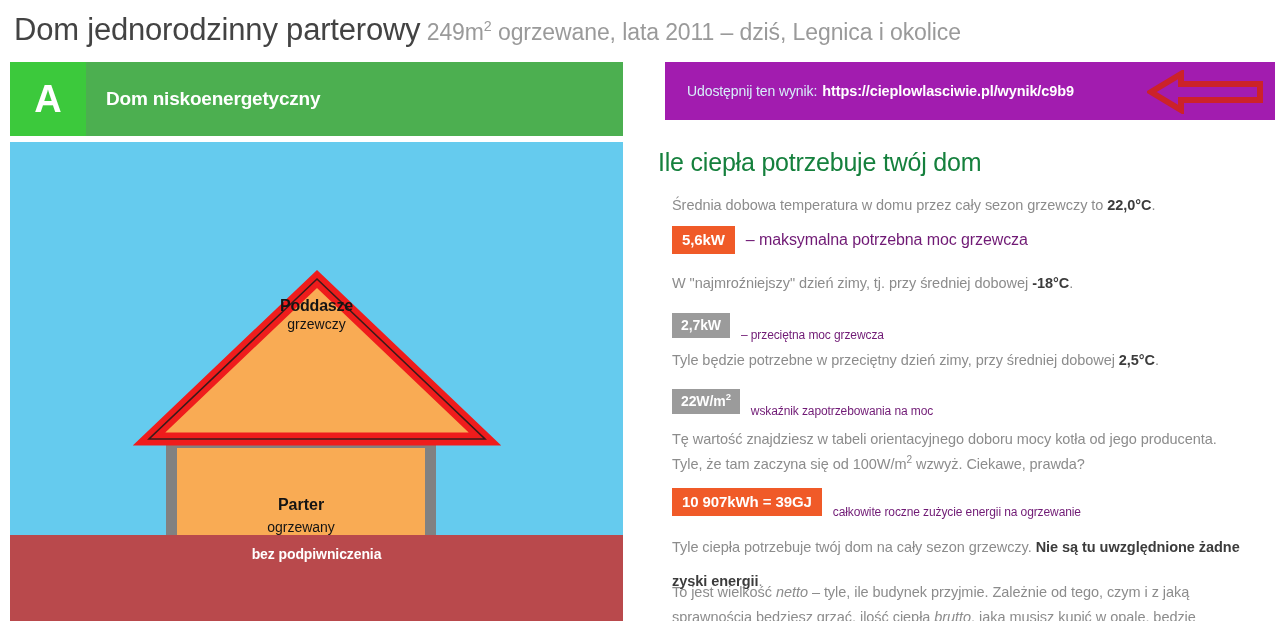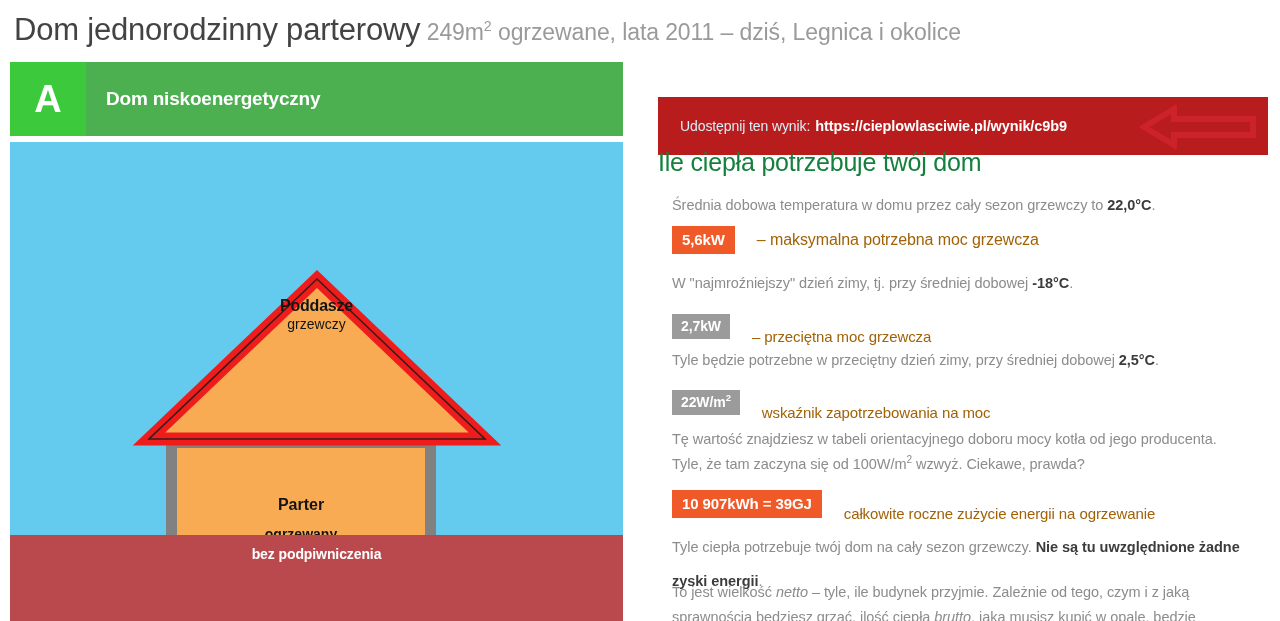--- a/index.html
+++ b/index.html
@@ -125,21 +125,21 @@
   }
   .floor-text {
     position: absolute;
     left: 0;
     top: 48px;
     width: 100%;
     text-align: center;
     color: #141414;
   }
   .floor-text .t1 { display:block; font-size: 16px; font-weight: 700; }
-  .floor-text .t2 { display:block; font-size: 14px; font-weight: 700; margin-top: 12px; }
+  .floor-text .t2 { display:block; font-size: 14px; font-weight: 400; margin-top: 5px; }
 
   
   .roof {
     position: absolute;
     left: 0;
     top: 0;
     width: 613px;
     height: 479px;
     pointer-events: none;
   }
@@ -158,28 +158,27 @@
   .right-col {
     position: absolute;
     left: 658px;
     top: 62px;
     width: 610px;
     height: 559px;
   }
 
   .share-bar {
     position: absolute;
-    left: 0;
+    left: 7px;
     top: 0;
     width: 610px;
     height: 58px;
-    background: #b91c1c;
+    background: #a21caf;
     display: flex;
     align-items: center;
-    margin-top: 35px;
   }
   .share-text {
     color: #d8f0fb;
     font-size: 14px;
     padding-left: 22px;
     letter-spacing: -0.1px;
   }
   .share-url {
     color: #ffffff;
     font-size: 14.5px;
@@ -233,25 +232,25 @@
     letter-spacing: -0.1px;
   }
   .badge.orange { background: #f05a28; }
   .badge.gray   { background: #9b9b9b; font-size: 14px; padding: 4px 9px 5px 9px; }
   .badge sup { font-size: 0.68em; vertical-align: super; line-height: 0; }
 
   .badge-caption {
     display: inline-block;
     vertical-align: middle;
     font-size: 16px;
-    color: #a16207;
-    padding-left: 22px;
-    letter-spacing: -0.1px;
-  }
-  .badge-caption.small { font-size: 15px; margin-top: 20px; }
+    color: #701a75;
+    padding-left: 11px;
+    letter-spacing: -0.1px;
+  }
+  .badge-caption.small { font-size: 12px; margin-top: 20px; }
 </style>
 </head>
 <body>
 
 <div class="page-title">
   <span class="main">Dom jednorodzinny parterowy</span><span class="sub"> <span>249m</span><sup>2</sup><span> ogrzewane, lata 2011 – dziś, Legnica i okolice</span></span>
 </div>
 
 <div class="left-col">
 

